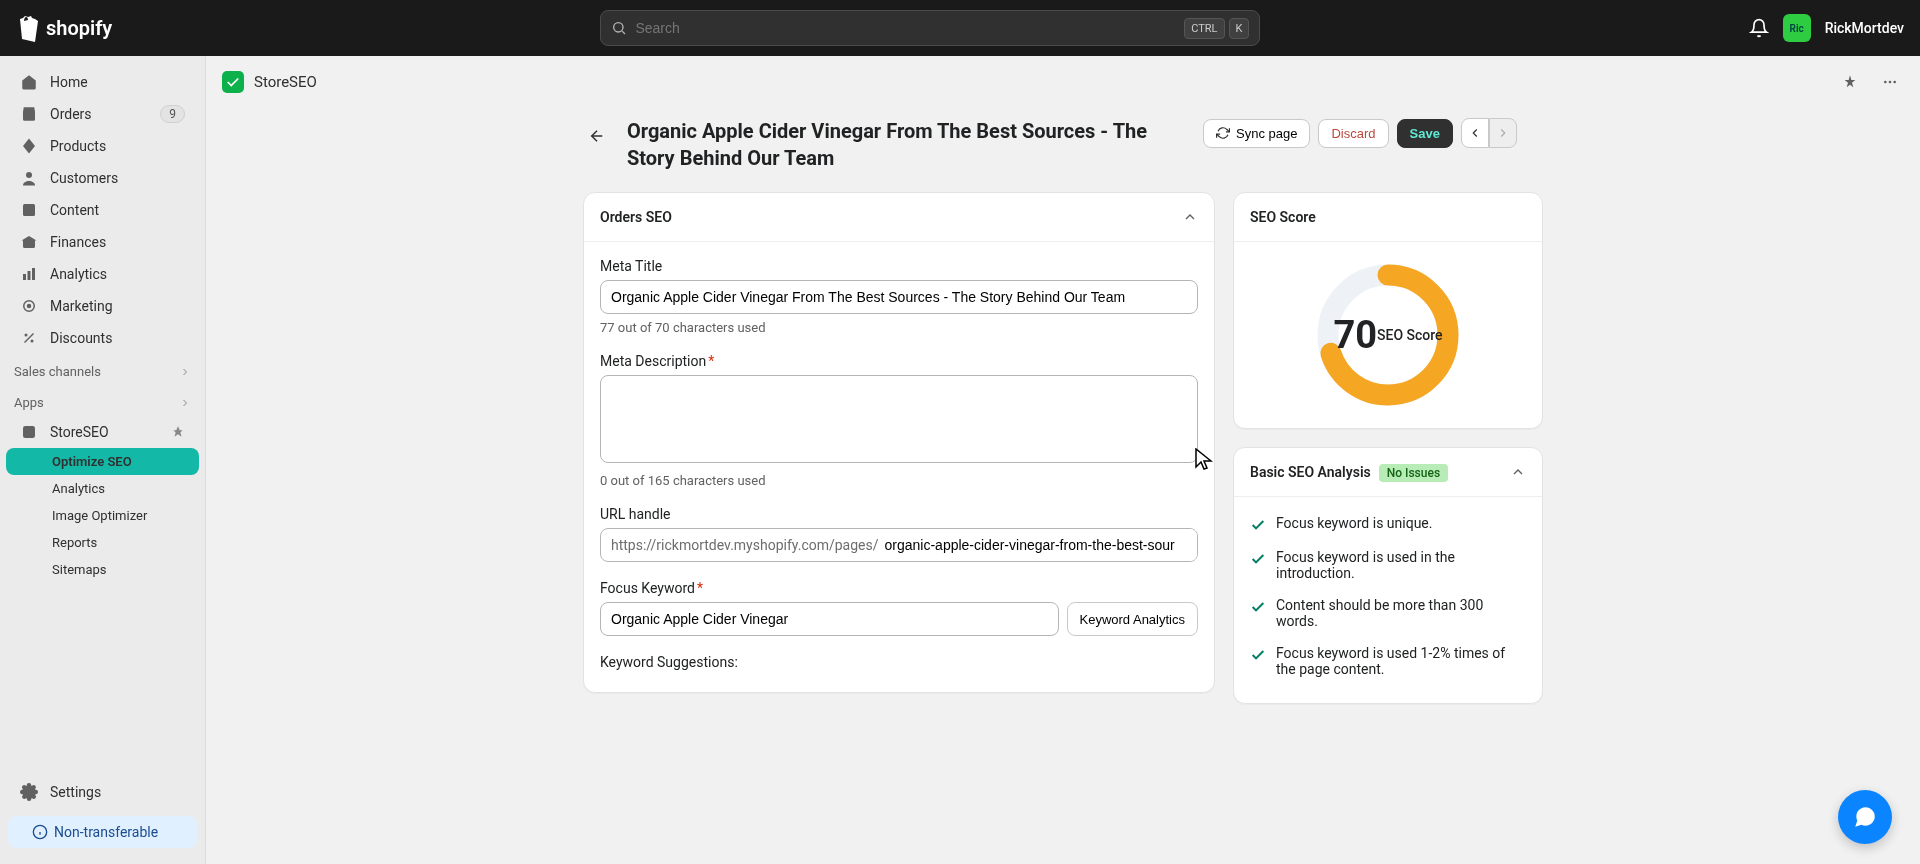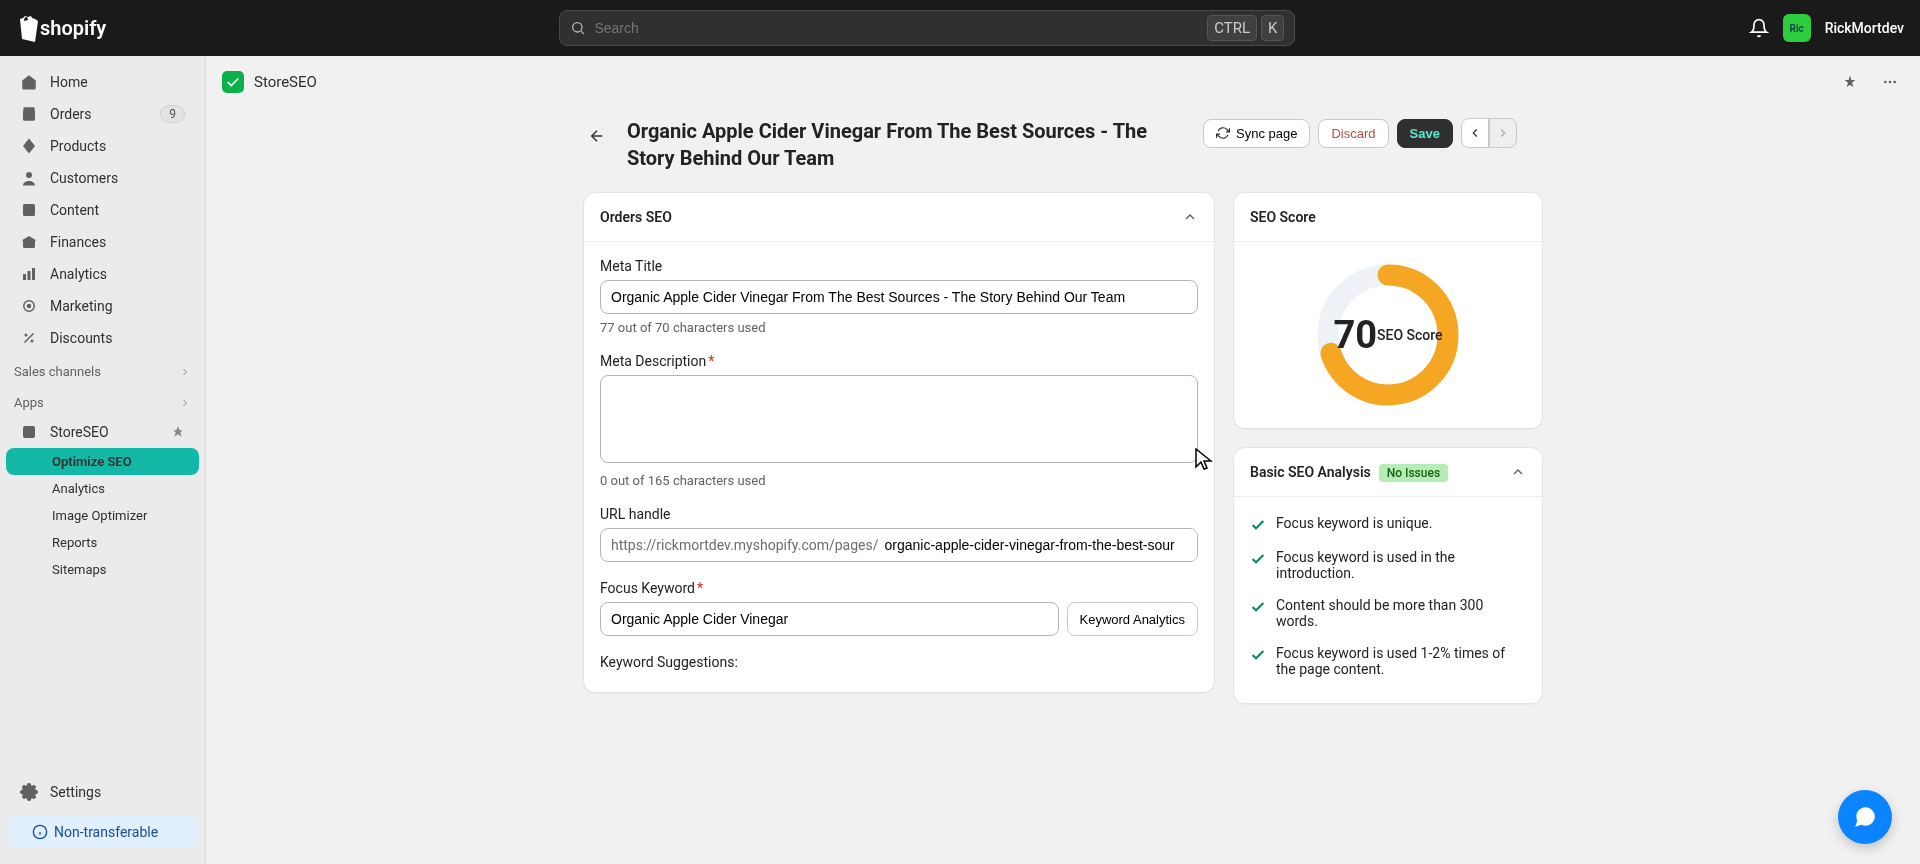--- a/index.html
+++ b/index.html
@@ -1,26 +1,26 @@
 <!DOCTYPE html>
 <html><head>
 <meta charset="utf-8">
 <style>
 * { box-sizing: border-box; margin: 0; padding: 0; }
 body { font-family: -apple-system, BlinkMacSystemFont, "Segoe UI", Roboto, sans-serif; background: #f1f1f1; color: #202223; overflow: hidden; }
 
 
 .topbar { background: #1a1a1a; height: 56px; display: flex; align-items: center; padding: 0 16px; gap: 16px; }
-.logo { display: flex; align-items: center; color: #fff; font-weight: 600; font-size: 20px; }
+.logo { display: flex; align-items: center; gap: 6px; color: #fff; font-weight: 600; font-size: 20px; }
 .logo svg { width: 24px; height: 28px; }
 .search-wrap { flex: 1; display: flex; justify-content: center; }
-.search-box { display: flex; align-items: center; background: #303030; border-radius: 8px; width: 736px; height: 36px; padding: 0 10px; gap: 8px; color: #b5b5b5; border:1px solid #4a4a4a; }
+.search-box { display: flex; align-items: center; background: #303030; border-radius: 8px; width: 660px; height: 36px; padding: 0 10px; gap: 8px; color: #b5b5b5; border:1px solid #4a4a4a; }
 .search-box input { background: transparent; border: none; outline: none; color: #b5b5b5; font-size: 14px; flex: 1; }
 .kbd { display: flex; gap: 4px; }
-.kbd span { background:#404040; border-radius:4px; font-size:15px; padding:3px 6px; color:#ccc; border:1px solid #555; }
+.kbd span { background:#404040; border-radius:4px; font-size:11px; padding:3px 6px; color:#ccc; border:1px solid #555; }
 .top-right { display: flex; align-items: center; gap: 14px; color:#fff; }
 .bell { width:20px; height:20px; }
 .avatar { width:28px; height:28px; background:#2ecc40; border-radius:6px; display:flex; align-items:center; justify-content:center; font-size:10px; color:#044; font-weight:600; }
 .username { font-size:14px; font-weight:500; }
 
 
 .app { display:flex; height: calc(100vh - 56px); }
 .sidebar { width:206px; background:#ebebeb; display:flex; flex-direction:column; border-right:1px solid #ddd; }
 .side-top { flex:1; overflow:auto; padding-top:10px; }
 .side-item { display:flex; align-items:center; gap:12px; padding:7px 14px; font-size:14px; color:#303030; cursor:pointer; border-radius:8px; margin:0 6px; }

